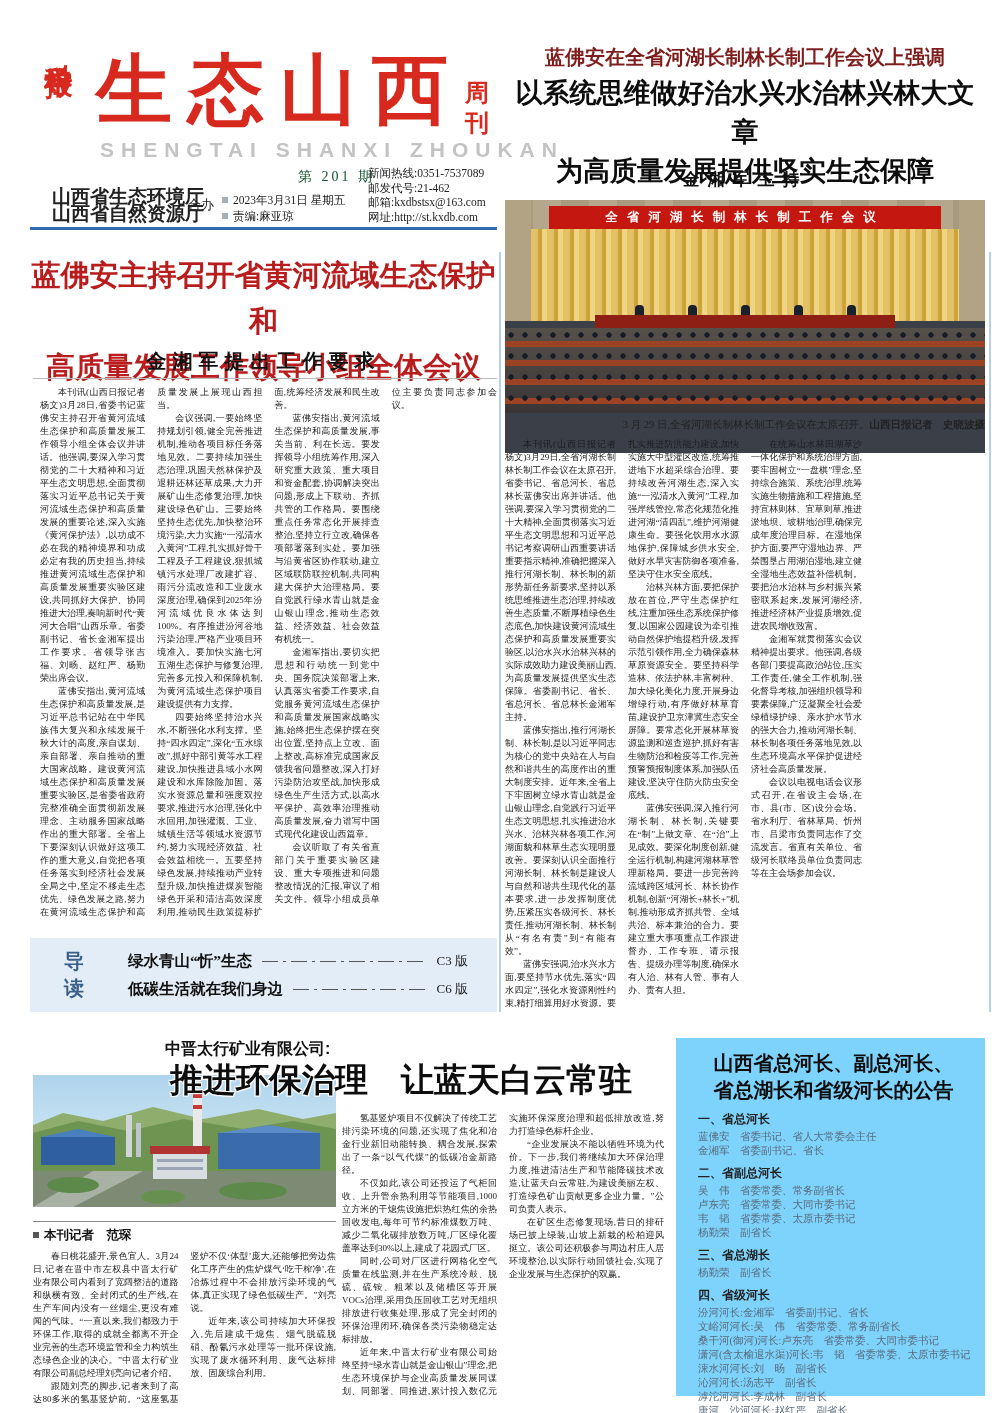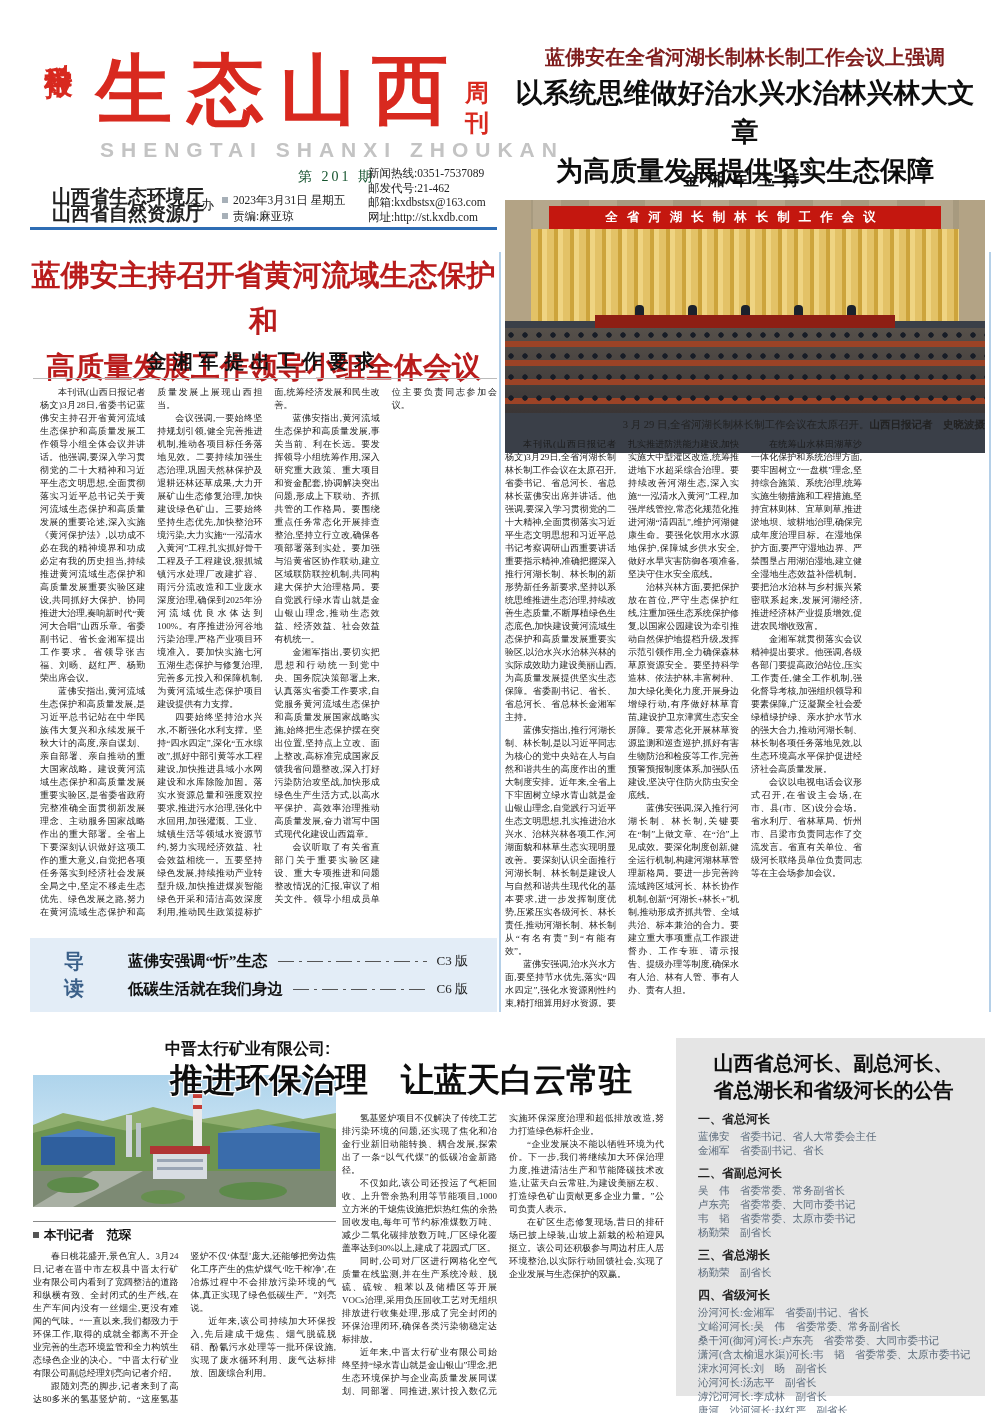--- a/index.html
+++ b/index.html
@@ -67,21 +67,21 @@
   .guide-page{font-size:13px;color:#222;white-space:nowrap;}
   
   .feat-kicker{left:165px;top:1039px;font-size:16px;font-weight:bold;color:#111;}
   .feat-h{left:170px;top:1058px;width:500px;font-size:33px;font-weight:900;color:#0d0d0d;white-space:nowrap;
       text-shadow:0 0 3px #fff,1px 1px 0 #fff,-1px -1px 0 #fff,1px -1px 0 #fff,-1px 1px 0 #fff;}
   .feat-photo{left:33px;top:1075px;width:303px;height:132px;overflow:hidden;}
   .feat-rule{left:33px;top:1221px;width:303px;height:1px;background:#888;}
   .feat-byline{left:33px;top:1227px;font-size:12.5px;font-weight:bold;color:#111;}
   .feat-byline .bullet{background:#555;}
   
-  .gz-box{left:676px;top:1038px;width:309px;height:358px;background:#e5e5e5;box-sizing:border-box;padding:12px 16px 0 22px;}
+  .gz-box{left:676px;top:1038px;width:309px;height:358px;background:#7dd3fc;box-sizing:border-box;padding:12px 16px 0 22px;}
   .gz-title{text-align:center;font-weight:900;font-size:20px;line-height:27px;color:#0d0d0d;margin-bottom:6px;}
   .gz-heading{font-weight:bold;font-size:12px;color:#222;margin:7px 0 2px 0;font-family:"Liberation Sans","DejaVu Sans",sans-serif;}
   .gz-entries p{margin:0;font-size:10.5px;line-height:14px;color:#5a6a7b;white-space:nowrap;}
 </style>
 </head>
 <body>
 
 <div class="abs brand-vertical">科学导报</div>
 <div class="abs paper-title">生态山西</div>
 <div class="abs weekly">周刊</div>
@@ -157,21 +157,21 @@
     <p>会议听取了有关省直部门关于重要实验区建设、重大专项推进和问题整改情况的汇报,审议了相关文件。领导小组成员单位主要负责同志参加会议。</p>
   </div>
 
 <div class="abs guide-box">
   <div class="guide-label">
     <div>导</div>
     <div>读</div>
   </div>
   <div class="guide-items">
     <div class="guide-row">
-      <span class="guide-title">蓝佛安强调“忻”生态</span>
+      <span class="guide-title">绿水青山“忻”生态</span>
       <span class="guide-leader"></span>
       <span class="guide-page">C3 版</span>
     </div>
     <div class="guide-row">
       <span class="guide-title">低碳生活就在我们身边</span>
       <span class="guide-leader"></span>
       <span class="guide-page">C6 版</span>
     </div>
   </div>
 </div>

